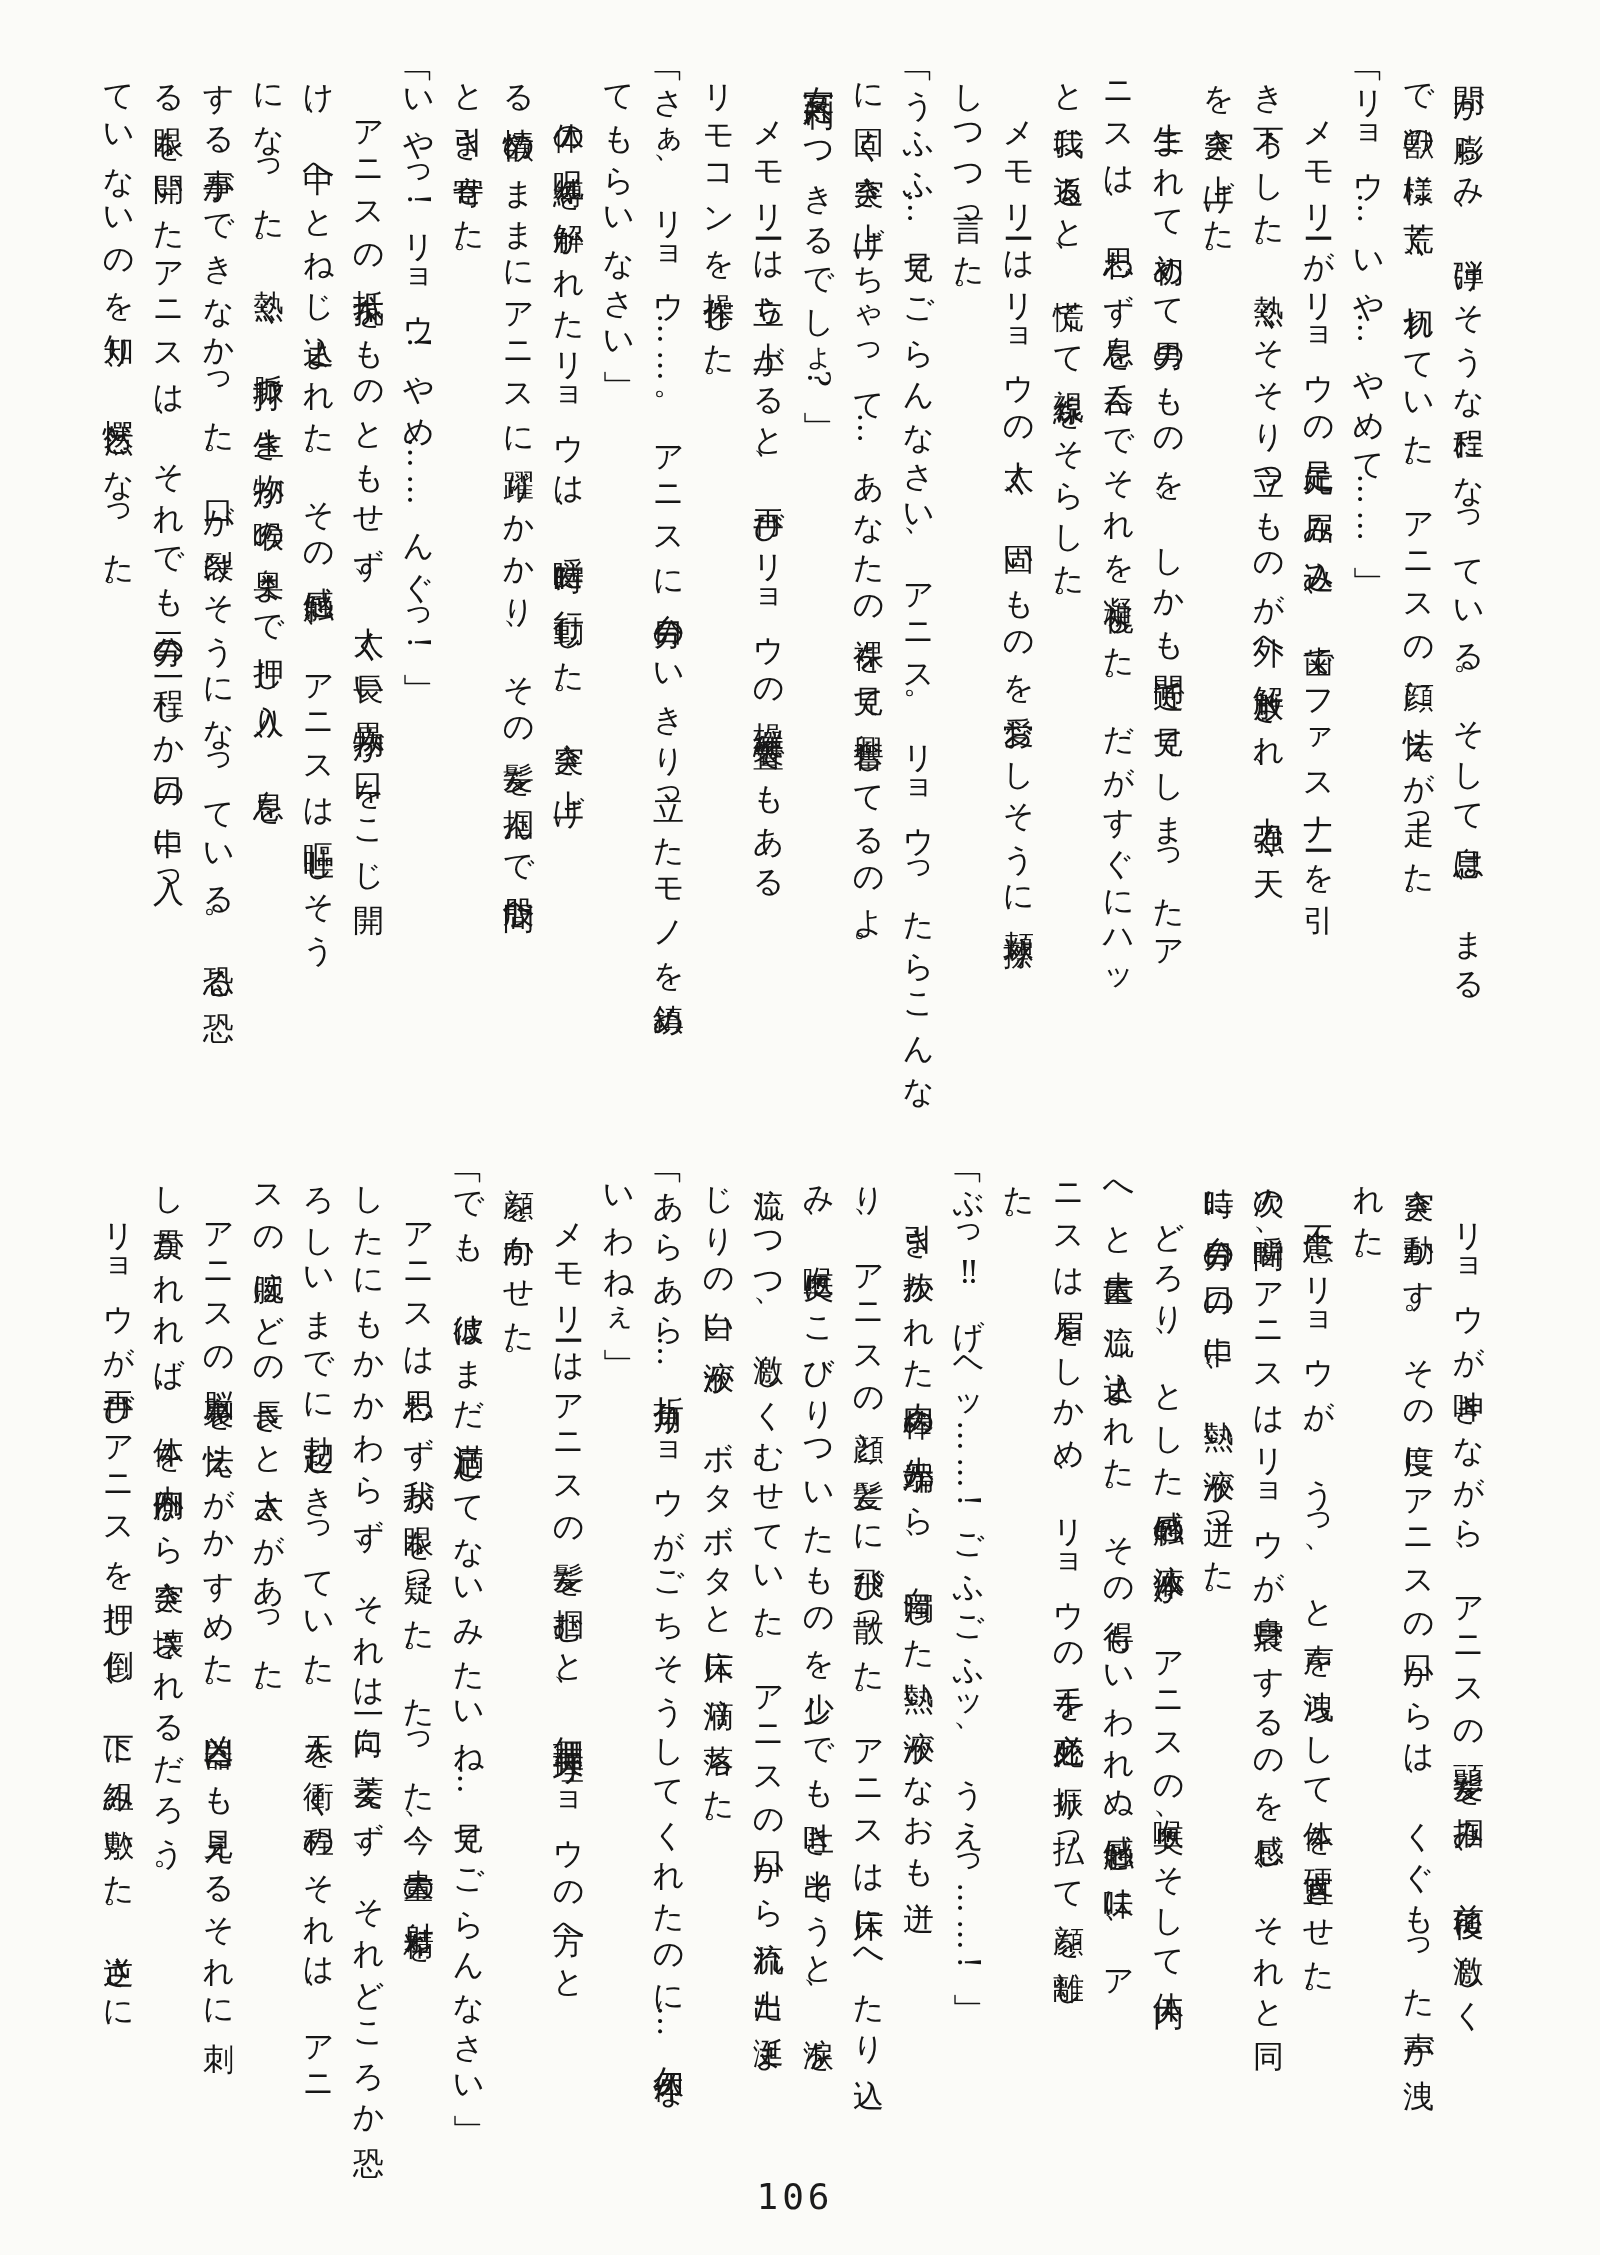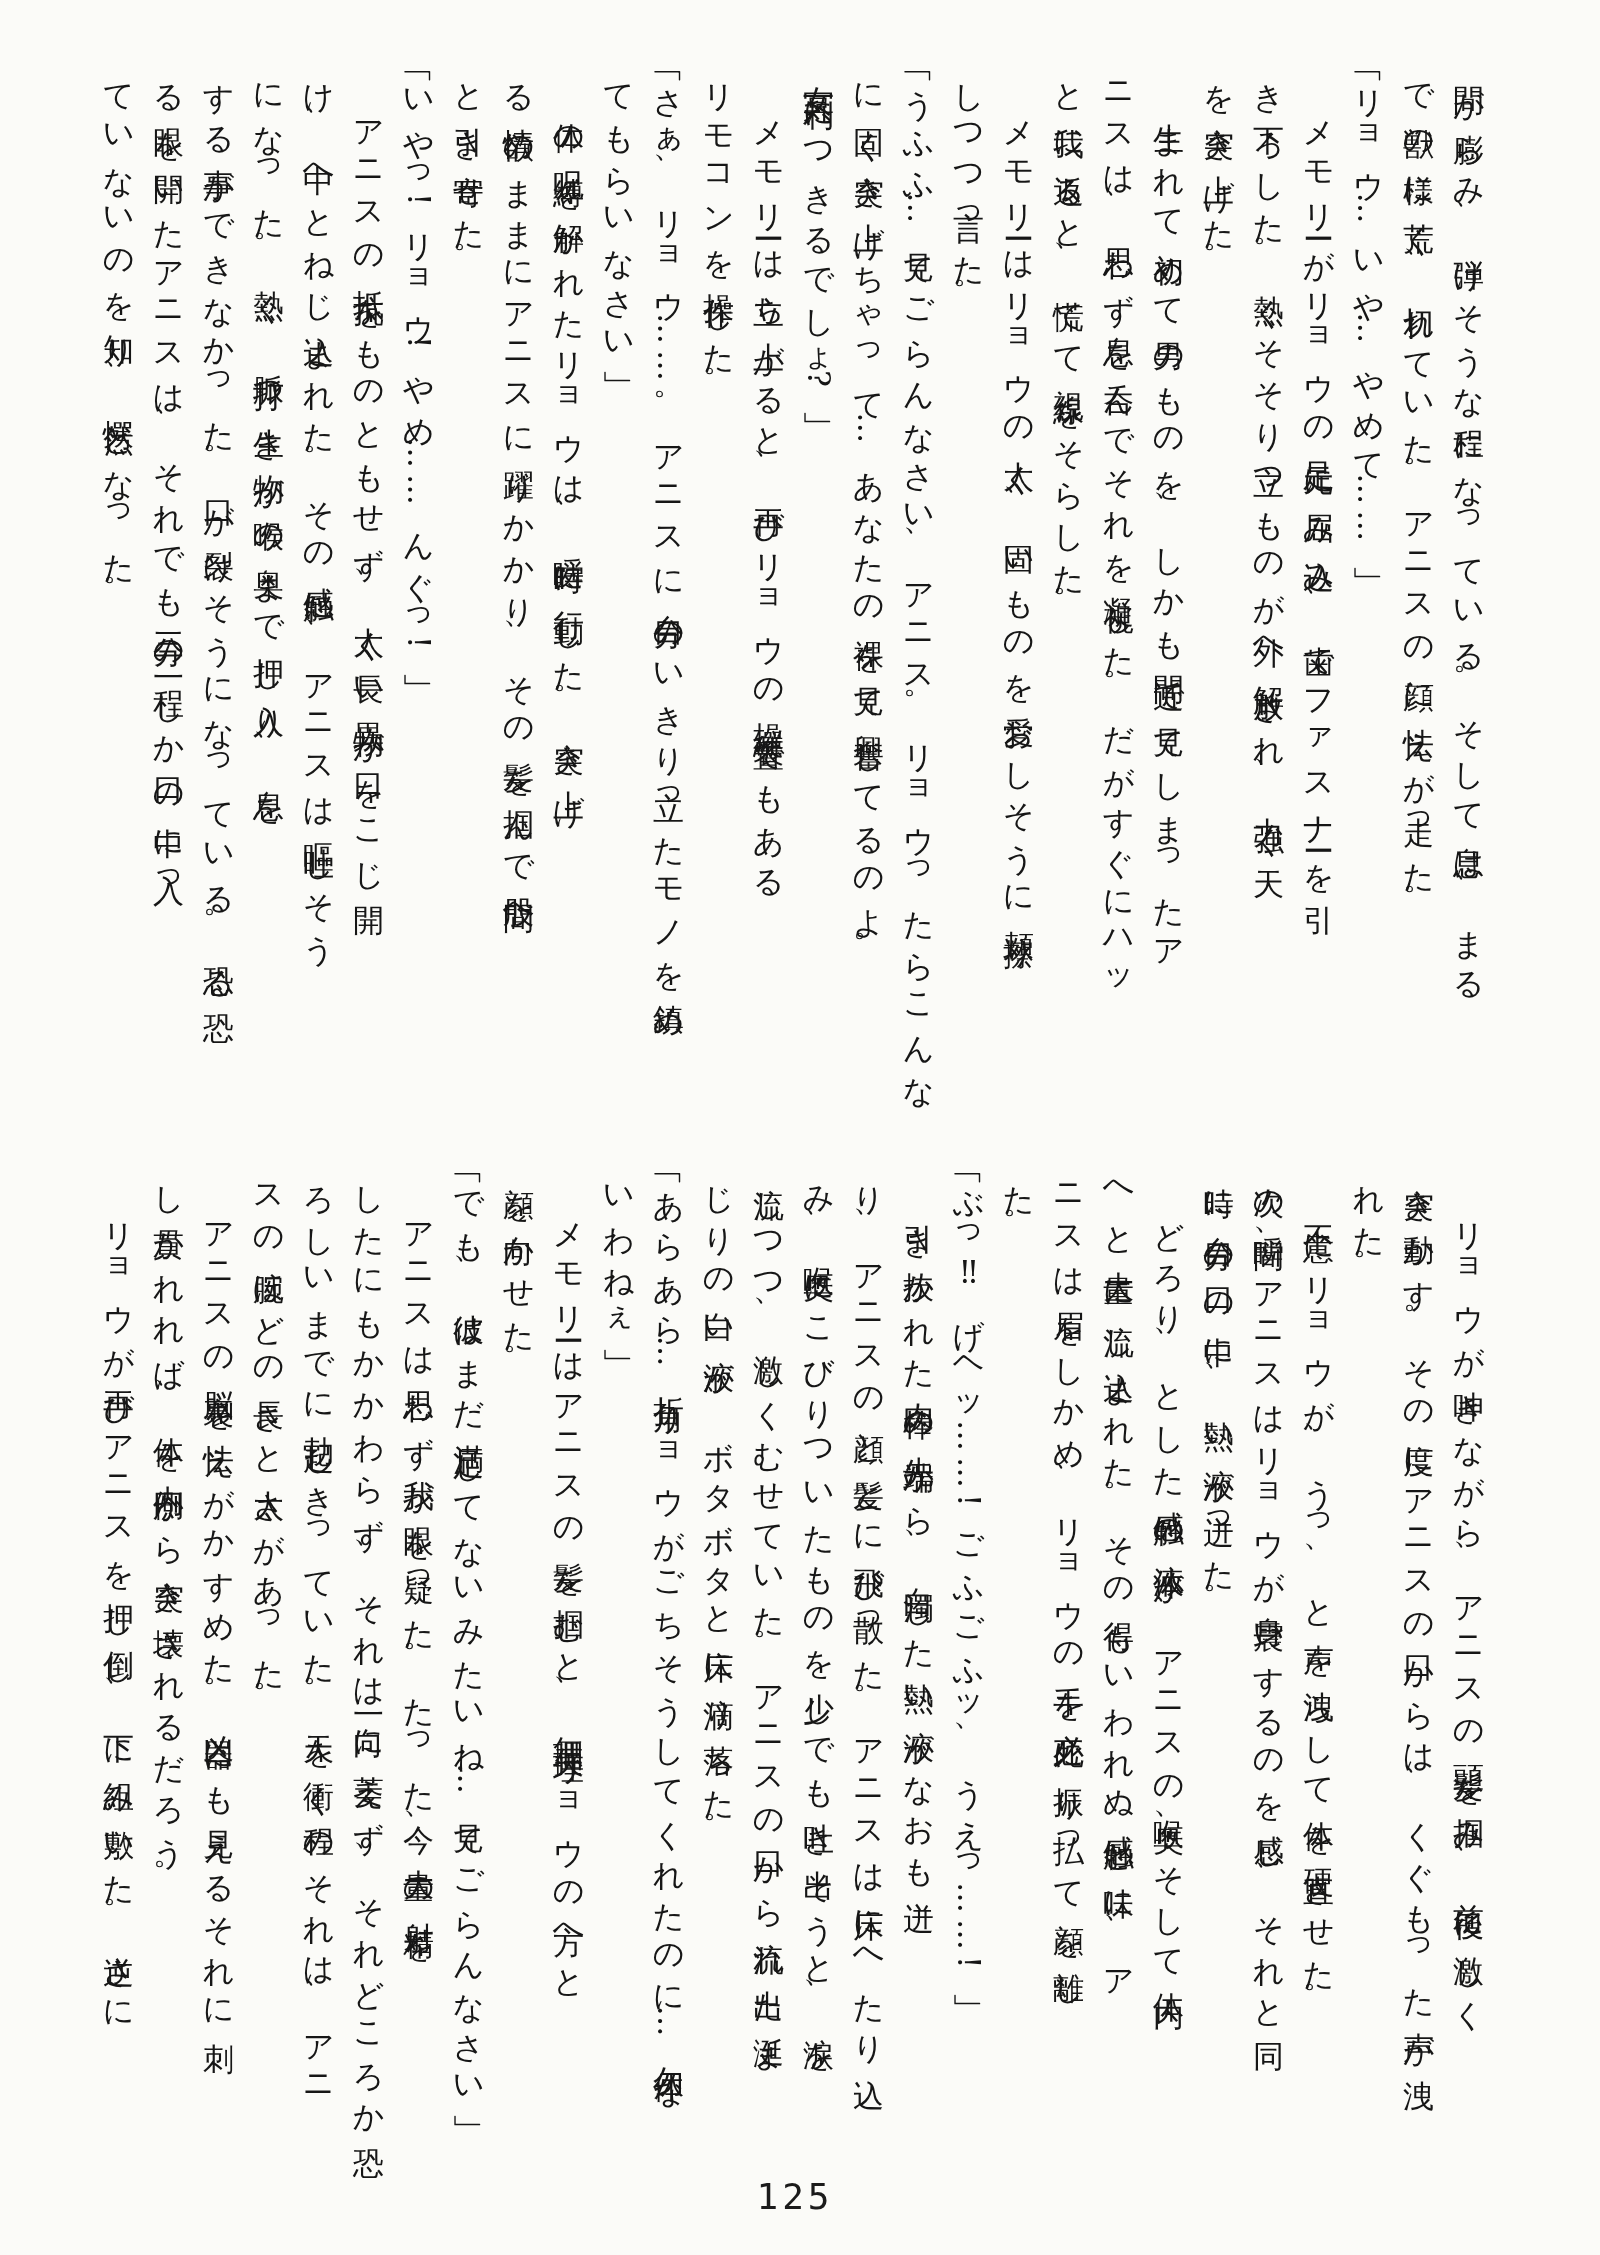--- a/index.html
+++ b/index.html
@@ -97,13 +97,13 @@
     <div class="col">「でも、彼はまだ満足してないみたいね…見てごらんなさい」</div>
     <div class="col indent">アニスは思わず我が眼を疑った。たった今、大量の射精を</div>
     <div class="col">したにもかかわらず、それは一向に萎えず、それどころか恐</div>
     <div class="col">ろしいまでに勃起しきっていた。天を衝く程のそれは、アニ</div>
     <div class="col">スの腕ほどの長さと太さがあった。</div>
     <div class="col indent">アニスの脳裏を怯えがかすめた。凶器にも見えるそれに刺</div>
     <div class="col">し貫かれれば、体を内側から突き壊されるだろう。</div>
     <div class="col indent">リョウが再びアニスを押し倒し、下に組み敷いた。逆さに</div>
   </div>
 
-<div class="pageno">125</div>
+<div class="pageno">106</div>
 
 </body></html>

